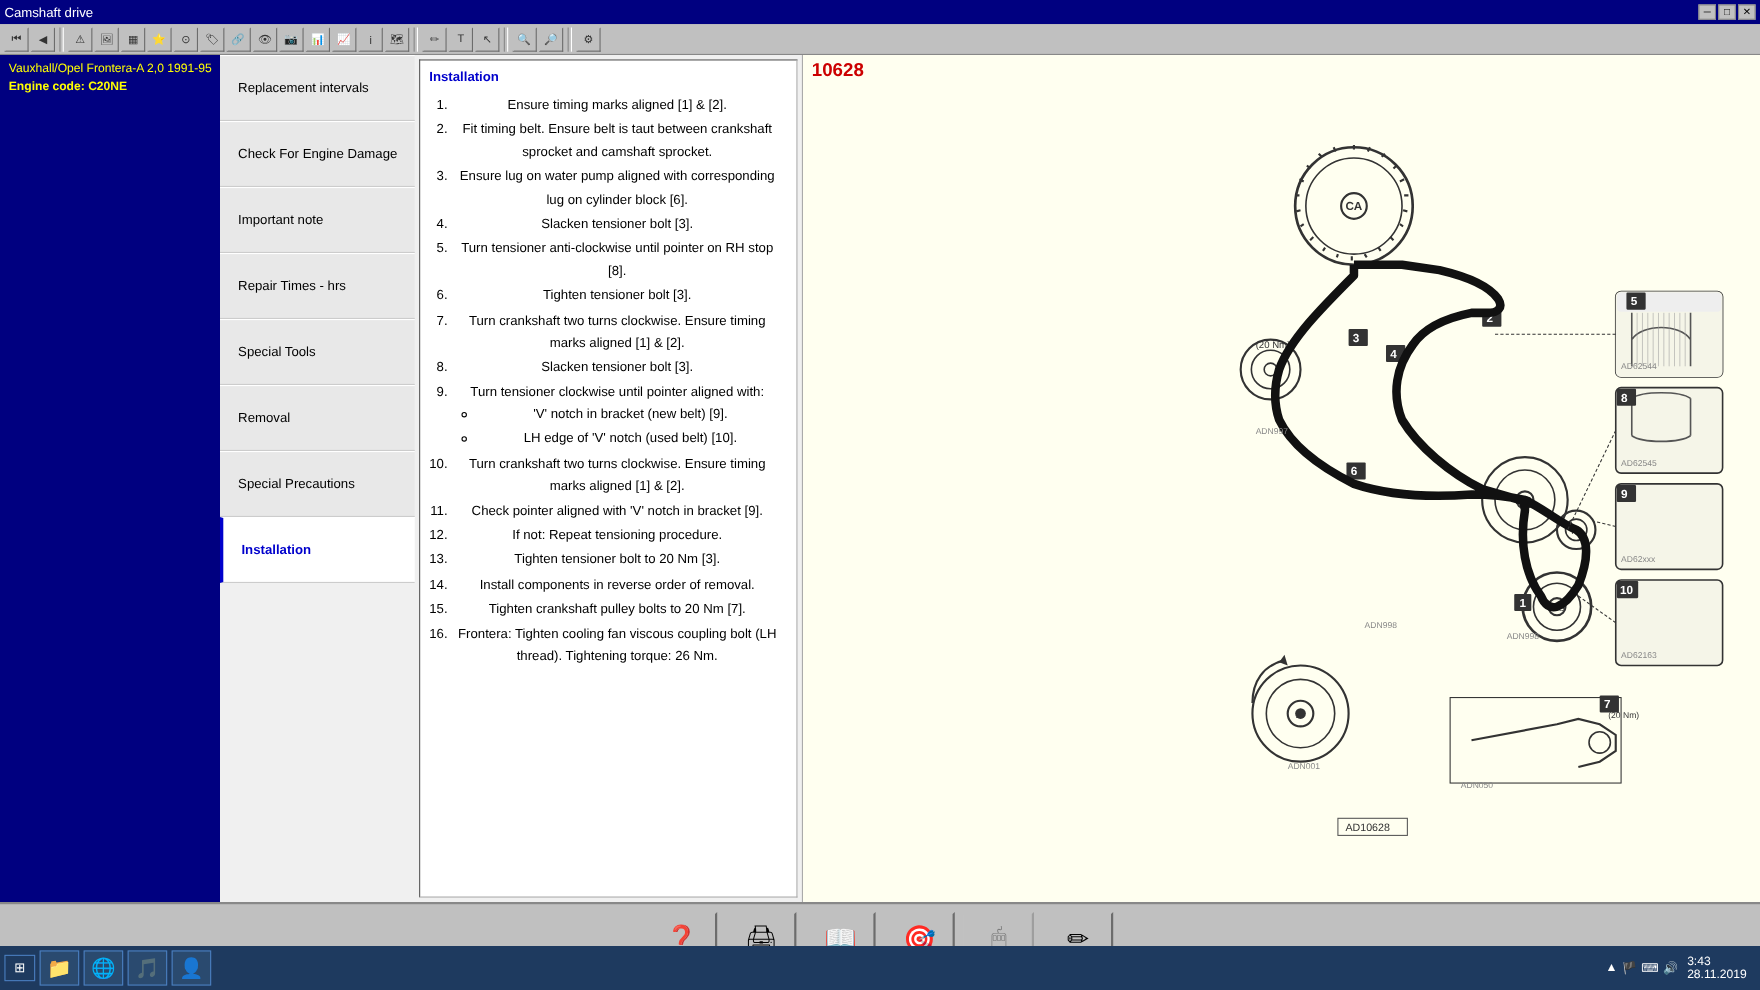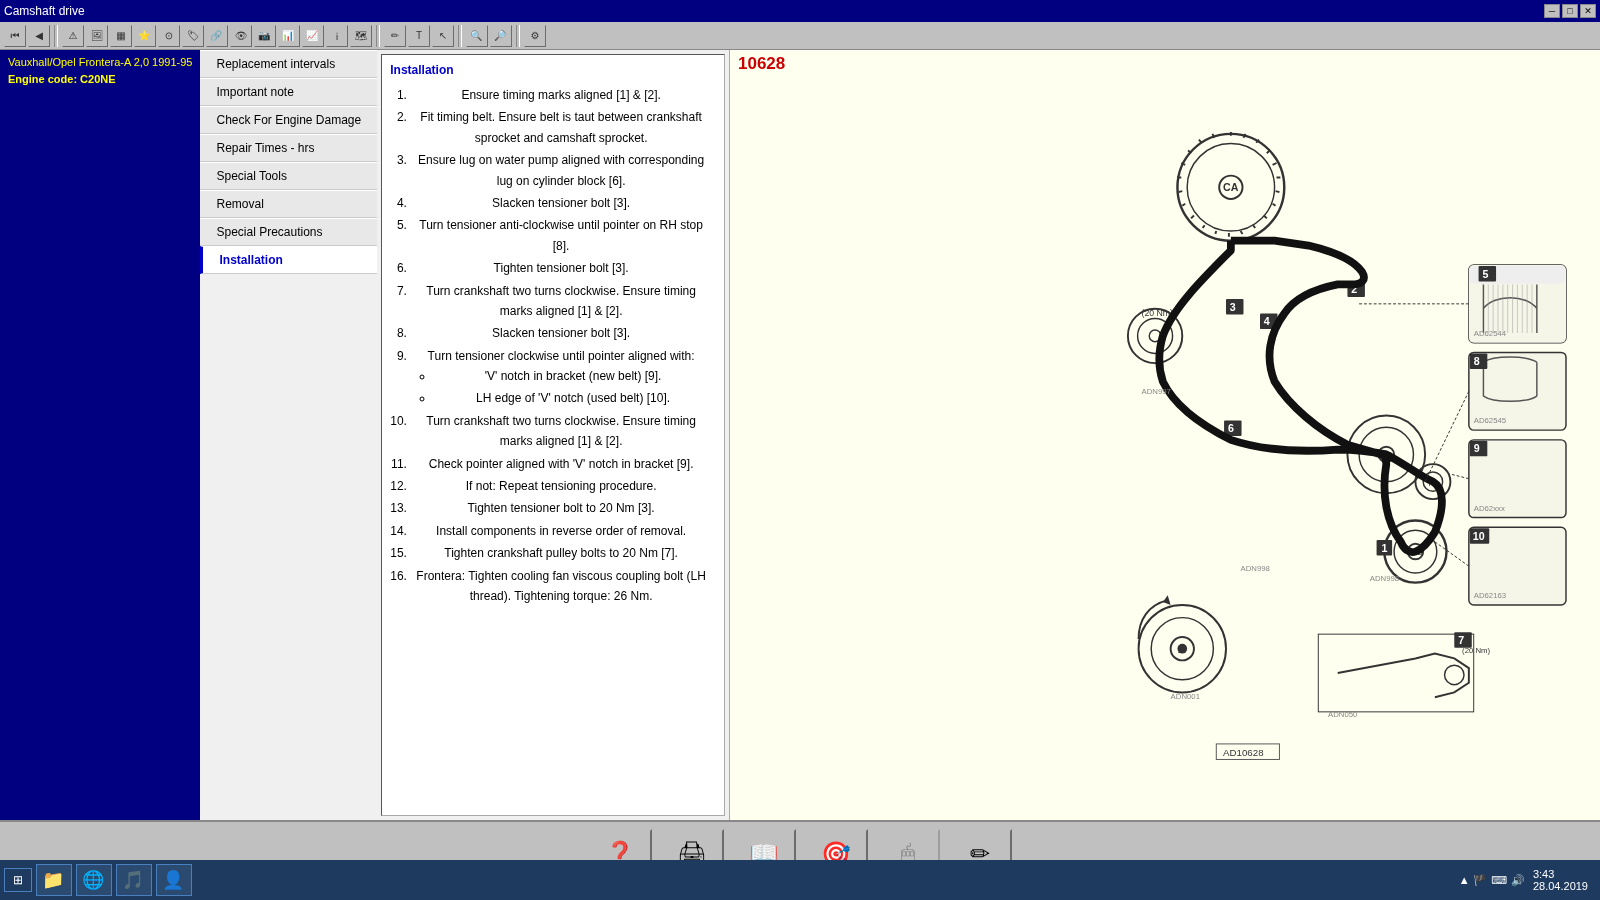--- a/index.html
+++ b/index.html
@@ -64,21 +64,21 @@
       font-size: 11px;
       line-height: 1.5;
     }
     #vehicle-info .engine-code { font-weight: bold; }
 
     
     #nav-list {
       background: #f0f0f0;
     }
     .nav-item {
-      padding: 6px 16px;
+      padding: 22px 16px;
       border-bottom: 1px solid #ccc;
       border-top: 1px solid #fff;
       background: #e8e8e8;
       cursor: pointer;
       font-size: 12px;
       color: #000;
     }
     .nav-item.active { background: #fff; color: #0000cc; font-weight: bold; border-left: 3px solid #0000cc; }
 
     
@@ -256,22 +256,22 @@
 
   <div id="left-panel">
 
     <div id="vehicle-info">
       <div>Vauxhall/Opel  Frontera-A  2,0  1991-95</div>
       <div class="engine-code">Engine code: C20NE</div>
     </div>
 
     <div id="nav-list">
       <div class="nav-item">Replacement intervals</div>
+      <div class="nav-item">Check For Engine Damage</div>
       <div class="nav-item">Important note</div>
-      <div class="nav-item">Check For Engine Damage</div>
       <div class="nav-item">Repair Times - hrs</div>
       <div class="nav-item">Special Tools</div>
       <div class="nav-item">Removal</div>
       <div class="nav-item">Special Precautions</div>
       <div class="nav-item active">Installation</div>
     </div>
 
     <div id="content-area">
       <div id="content-scroll">
         <div class="installation-title">Installation</div>
@@ -475,16 +475,16 @@
   <div class="taskbar-app">👤</div>
   <div class="taskbar-right">
     <div class="tray-icons">
       <span>▲</span>
       <span>🏴</span>
       <span>⌨</span>
       <span>🔊</span>
     </div>
     <div>
       <div>3:43</div>
-      <div>28.04.2019</div>
+      <div>28.11.2019</div>
     </div>
   </div>
 </div>
 
 </body></html>

